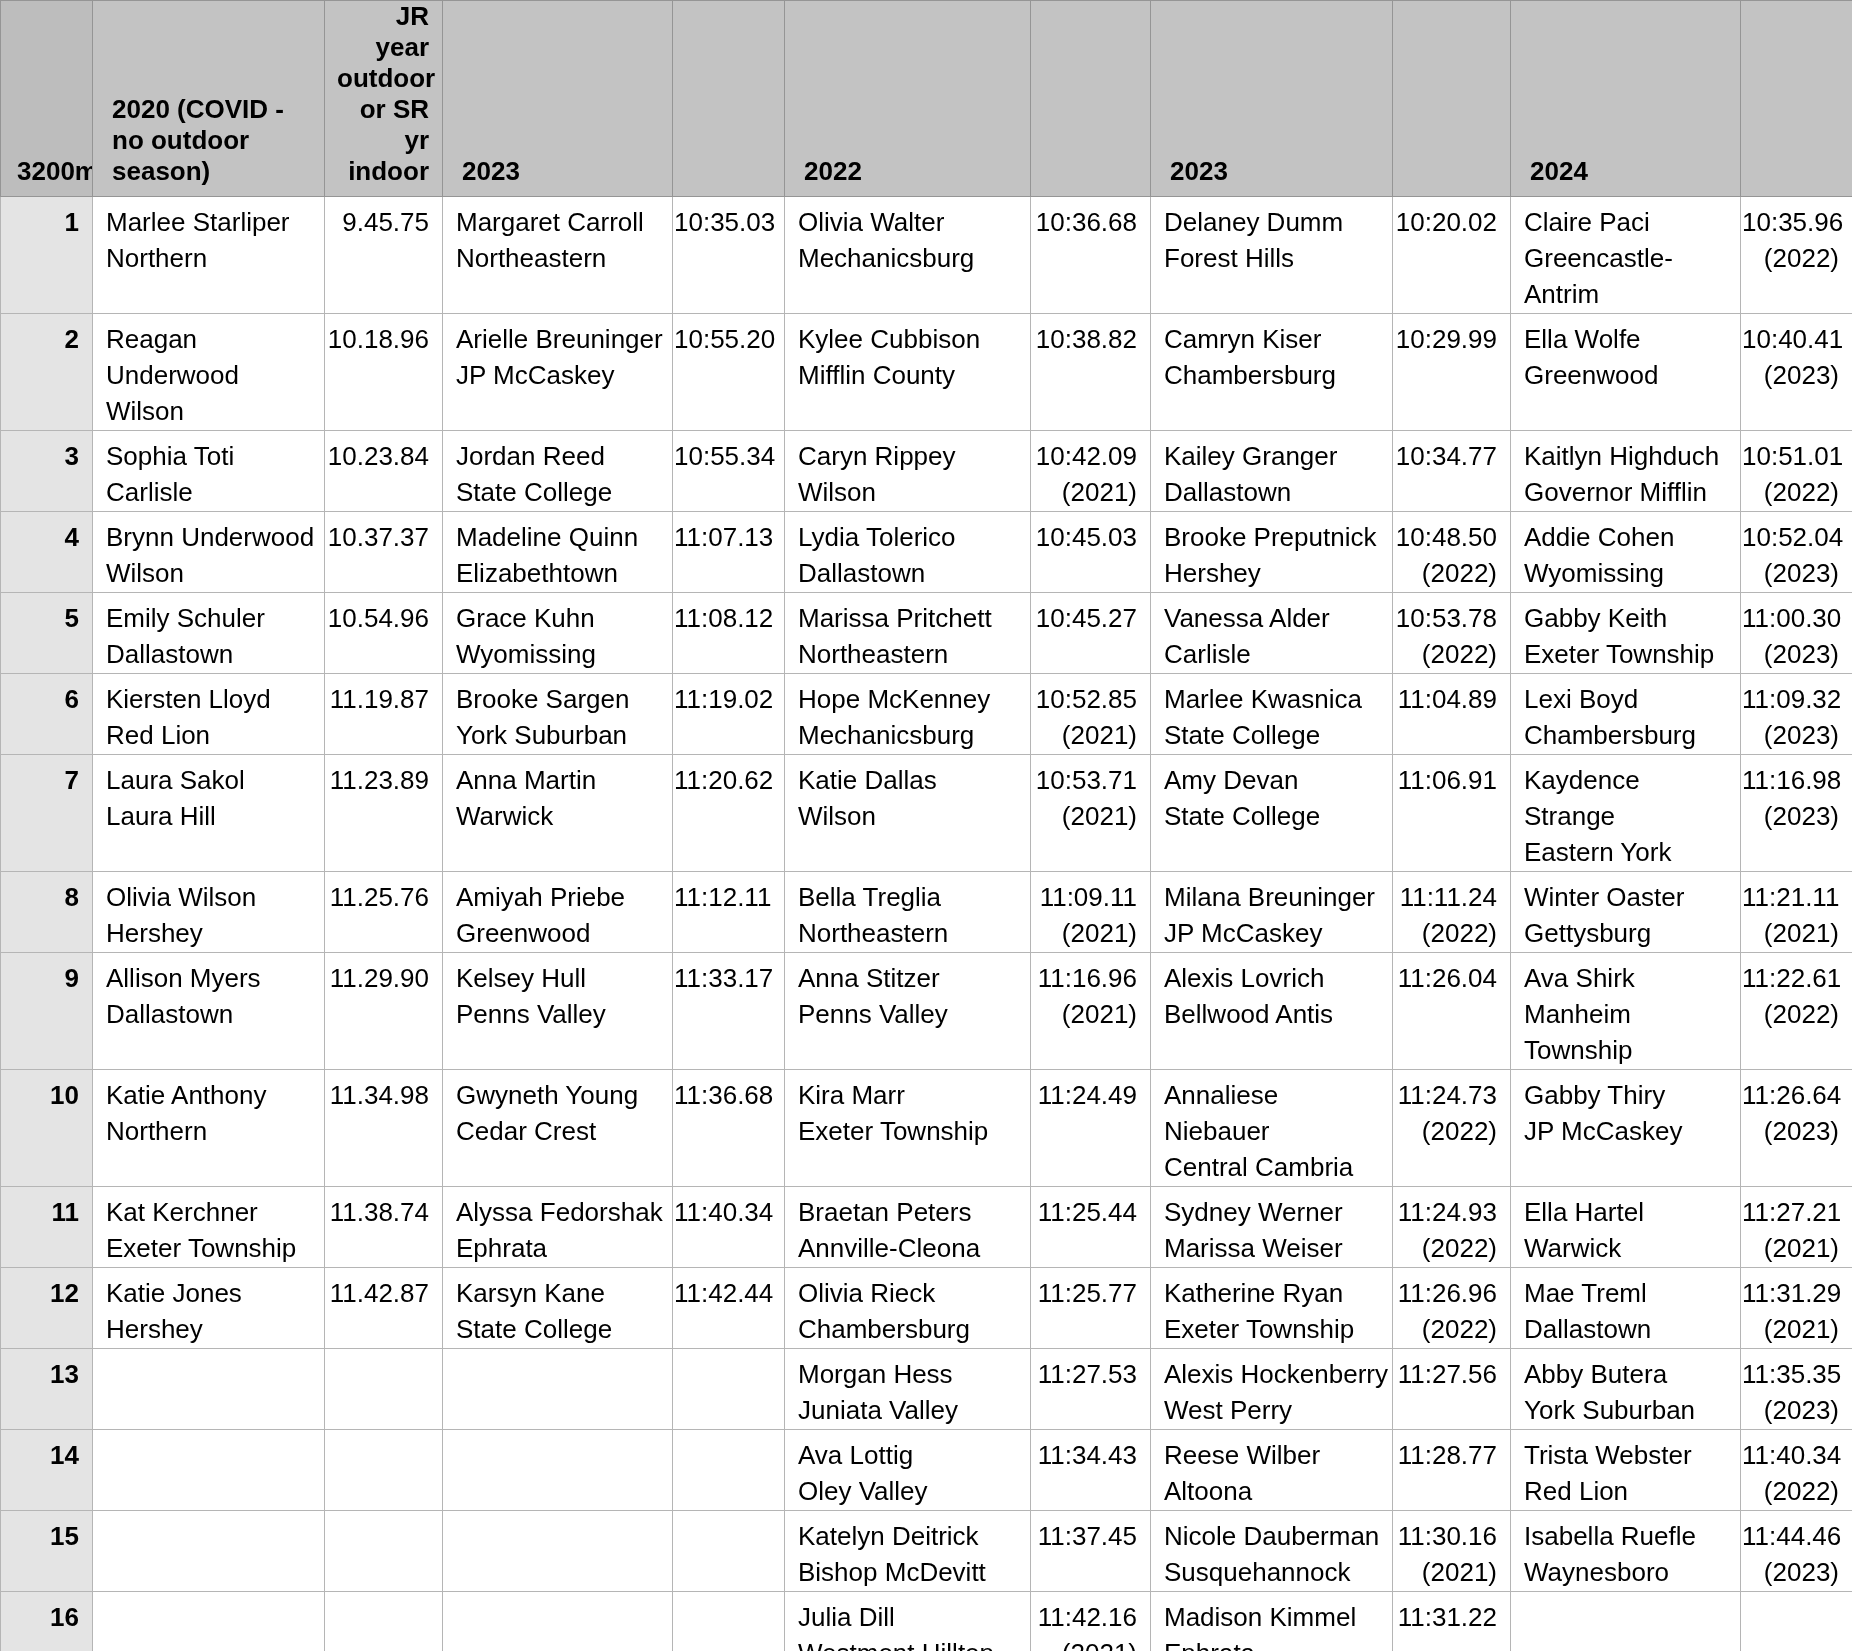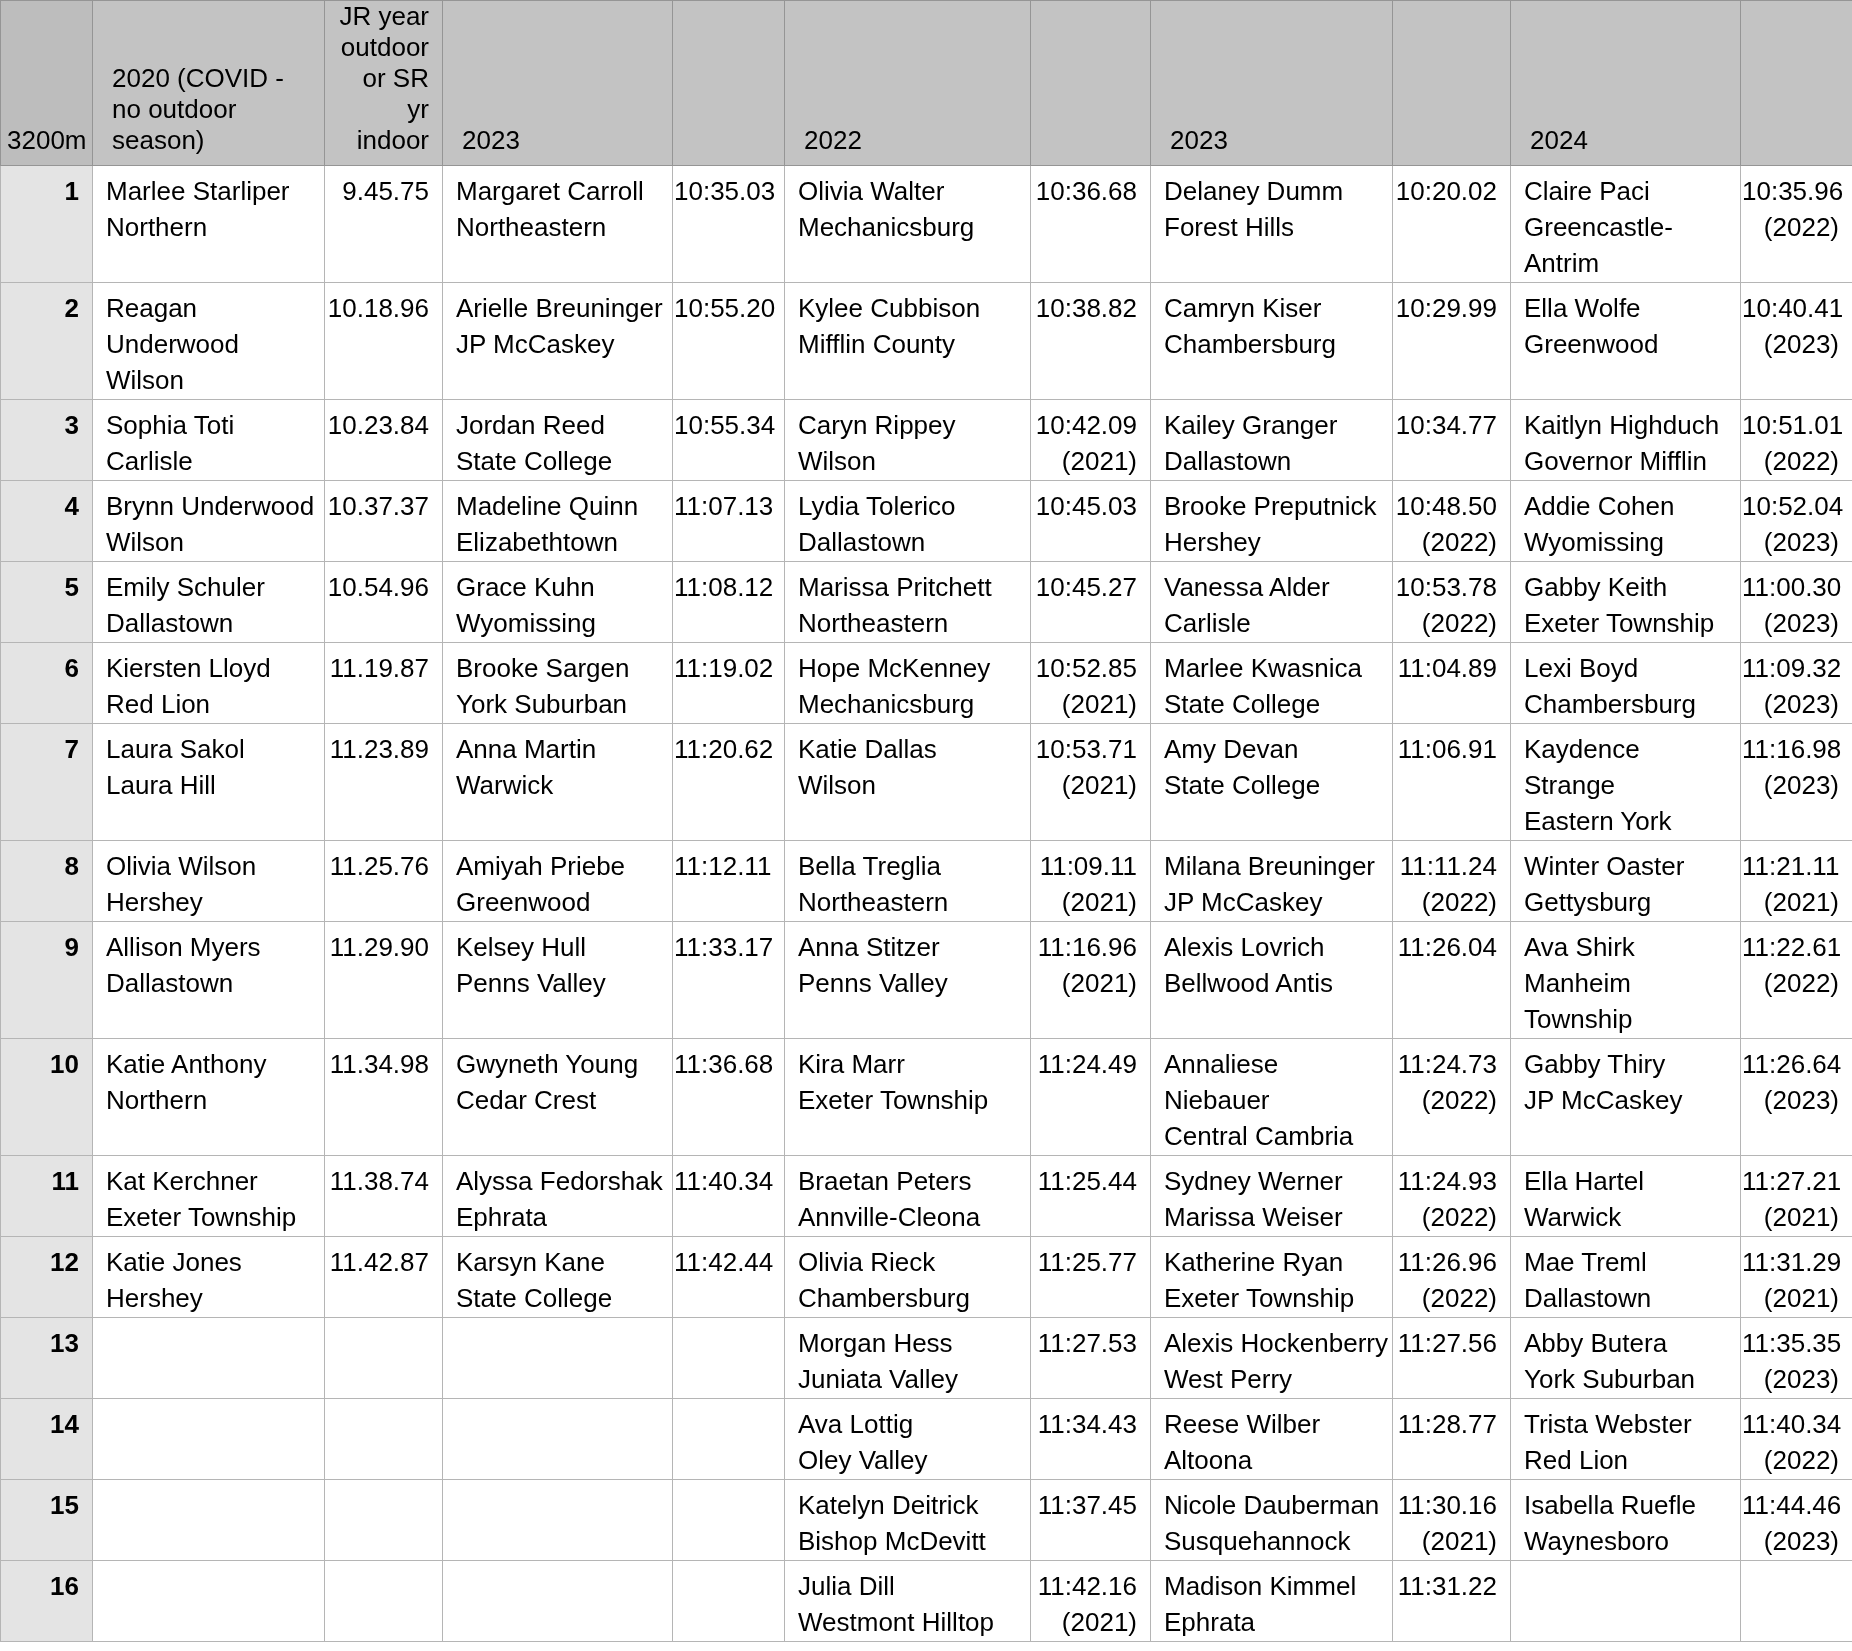--- a/index.html
+++ b/index.html
@@ -4,24 +4,24 @@
 <style>
   html,body{margin:0;padding:0;background:#ffffff;}
   .sheet{
     width:1852px;height:1651px;overflow:hidden;position:relative;
     font-family:"Liberation Sans",sans-serif;color:#000;
   }
   table{border-collapse:collapse;table-layout:fixed;width:1852px;}
   th,td{box-sizing:border-box;overflow:hidden;}
   thead th{
     background:#c3c3c3;height:123px;vertical-align:bottom;
-    font-size:26px;line-height:31px;font-weight:normal;
+    font-size:26px;line-height:31px;font-weight:bold;
     border:1px solid #959595;padding:0 12px 9px 12px;
   }
-  thead th.rank-h{background:#bdbdbd;text-align:left;padding-left:6px;}
+  thead th.rank-h{background:#bdbdbd;text-align:left;padding-left:16px;}
   thead th.name-h{text-align:left;padding-left:19px;}
   thead th.time-h{text-align:right;padding-right:13px;}
   tbody td{
     background:#ffffff;border:1px solid #b5b5b5;vertical-align:top;
     font-size:26px;line-height:36px;height:76px;padding-top:7px;
   }
   td.rank{background:#e4e4e4;text-align:right;font-weight:bold;padding-right:13px;}
   td.name{text-align:left;padding-left:13px;padding-right:4px;}
   td.time{text-align:right;padding-right:13px;}
 </style>

